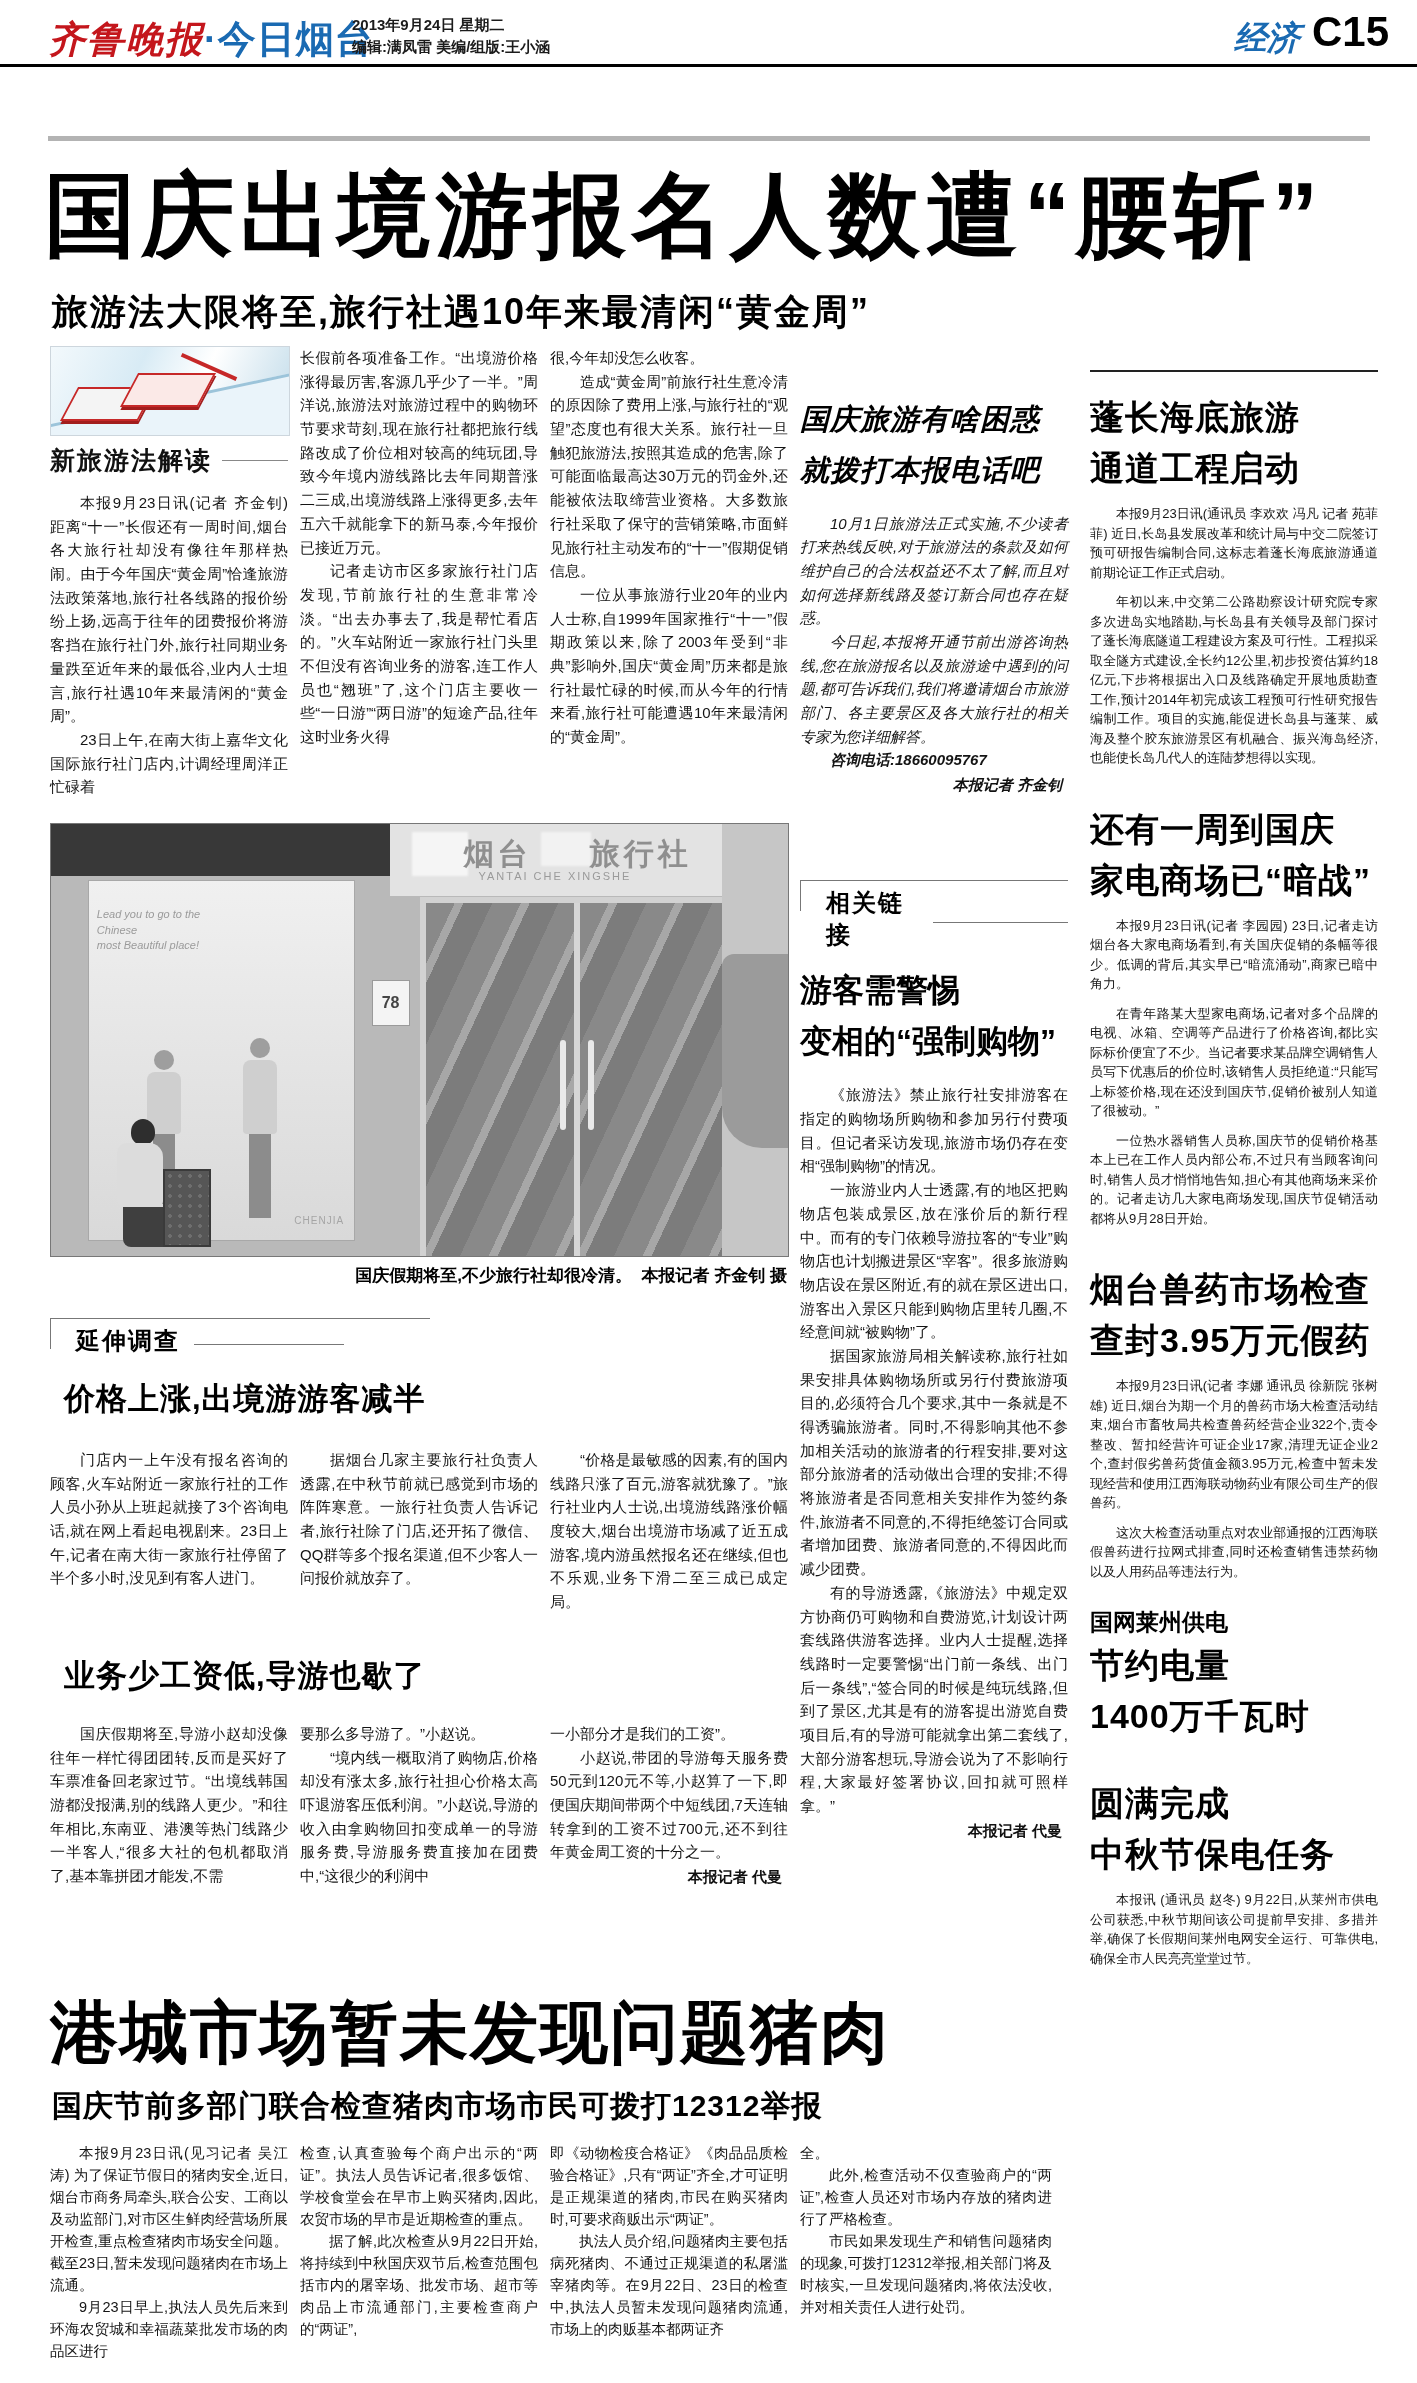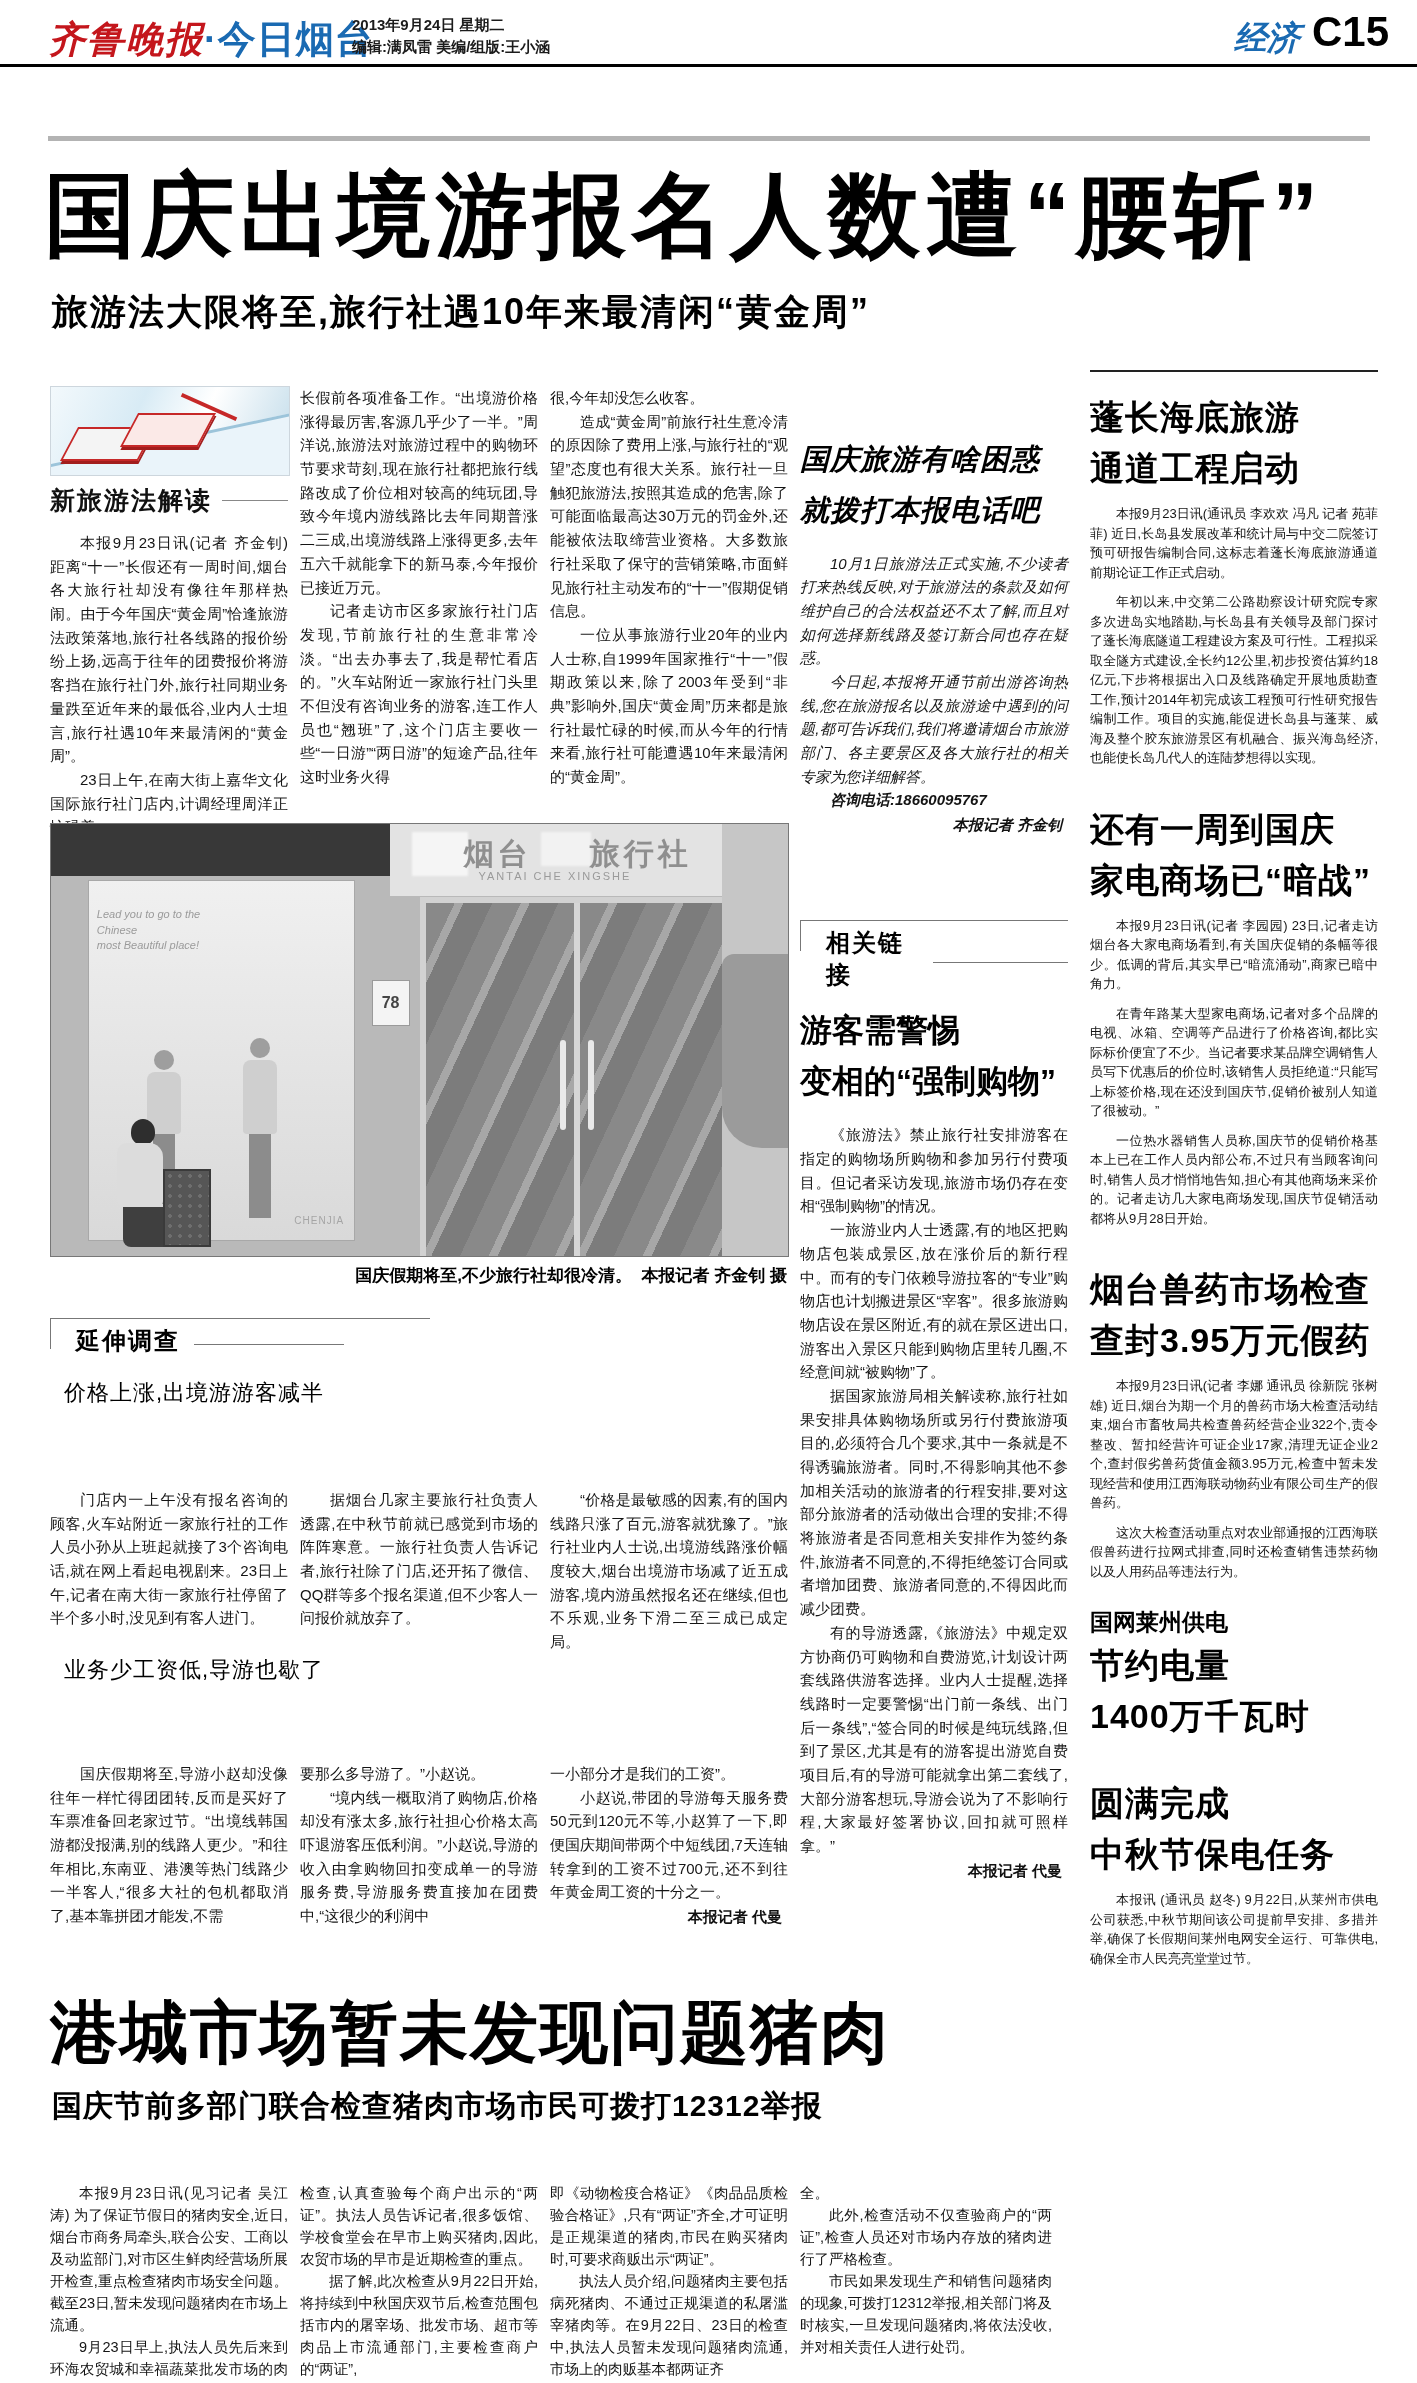--- a/index.html
+++ b/index.html
@@ -16,21 +16,21 @@
   .page-no{font-size:42px;font-weight:900;color:#000;font-family:"Liberation Sans",sans-serif;}
   .hdr-rule{left:0;top:64px;width:1417px;height:3px;background:#000;}
   .gray-bar{left:48px;top:136px;width:1322px;height:5px;background:#b3b3b3;}
 
   
   .lead-headline{left:44px;top:154px;width:1336px;font-size:92px;font-weight:900;
                  letter-spacing:6px;white-space:nowrap;color:#000;}
   .lead-subhead{left:52px;top:288px;width:1320px;font-size:36px;font-weight:600;letter-spacing:2px;color:#000;}
 
   
-  .col{position:absolute;width:238px;margin-top:40px;}
+  .col{position:absolute;width:238px;}
   p.body{margin:0;font-size:15px;line-height:1.58;text-align:justify;text-indent:2em;color:#141414;}
   p.body.noind{text-indent:0;}
   p.body.sm{font-size:14.5px;line-height:1.52;}
   .byline{margin-top:4px;font-size:15px;font-weight:700;text-align:right;padding-right:6px;color:#111;}
 
   
   .kicker{position:relative;display:flex;align-items:center;border-top:1px solid #777;padding:6px 0 0 26px;}
   .kicker::before{content:"";position:absolute;left:0;top:0;width:1px;height:30px;background:#777;}
   .kicker-label{font-size:24px;font-weight:900;letter-spacing:2px;color:#000;}
   .kicker-line{width:150px;height:1px;background:#777;margin-left:14px;margin-top:6px;}
@@ -81,21 +81,21 @@
   .ph-wall-stain{position:absolute;right:0;top:30%;width:100%;height:45%;background:#9b9b9b;border-radius:12px 0 0 40px;}
   .woman{position:absolute;left:9%;bottom:2%;}
   .w-head{width:24px;height:26px;border-radius:50% 50% 45% 45%;background:#2e2e2e;margin-left:14px;}
   .w-body{width:46px;height:64px;background:#dcdcdc;border-radius:10px 14px 6px 6px;margin-top:-2px;}
   .w-legs{width:58px;height:40px;background:#3f3f3f;border-radius:0 0 8px 8px;margin-left:6px;}
   .w-case{position:absolute;left:46px;bottom:0;width:44px;height:74px;background:#565656;border:2px solid #3a3a3a;
       background-image:radial-gradient(#6e6e6e 2px,transparent 2px);background-size:10px 10px;}
   .photo-caption{left:50px;top:1264px;width:737px;font-size:17px;font-weight:700;text-align:right;color:#000;}
 
   
-  .sec-head{font-size:22px;font-weight:400;letter-spacing:1px;color:#000;white-space:nowrap;}
+  .sec-head{font-size:31px;font-weight:700;letter-spacing:1px;color:#000;white-space:nowrap;}
   .rel-head{font-size:32px;font-weight:900;line-height:1.6;color:#000;}
 
   
   .sidebar{left:1090px;top:346px;width:288px;}
   .sb-rule{height:2px;background:#222;margin-top:24px;}
   .sb-h{font-size:34px;font-weight:900;line-height:1.5;letter-spacing:1px;margin-top:20px;color:#000;}
   .sb-kicker{font-size:23px;font-weight:700;margin-top:26px;color:#000;}
   .sb-h.tight{margin-top:2px;}
   .sidebar p.body{font-size:13px;line-height:1.5;margin-top:10px;}
   .sb-gap{height:16px;}

